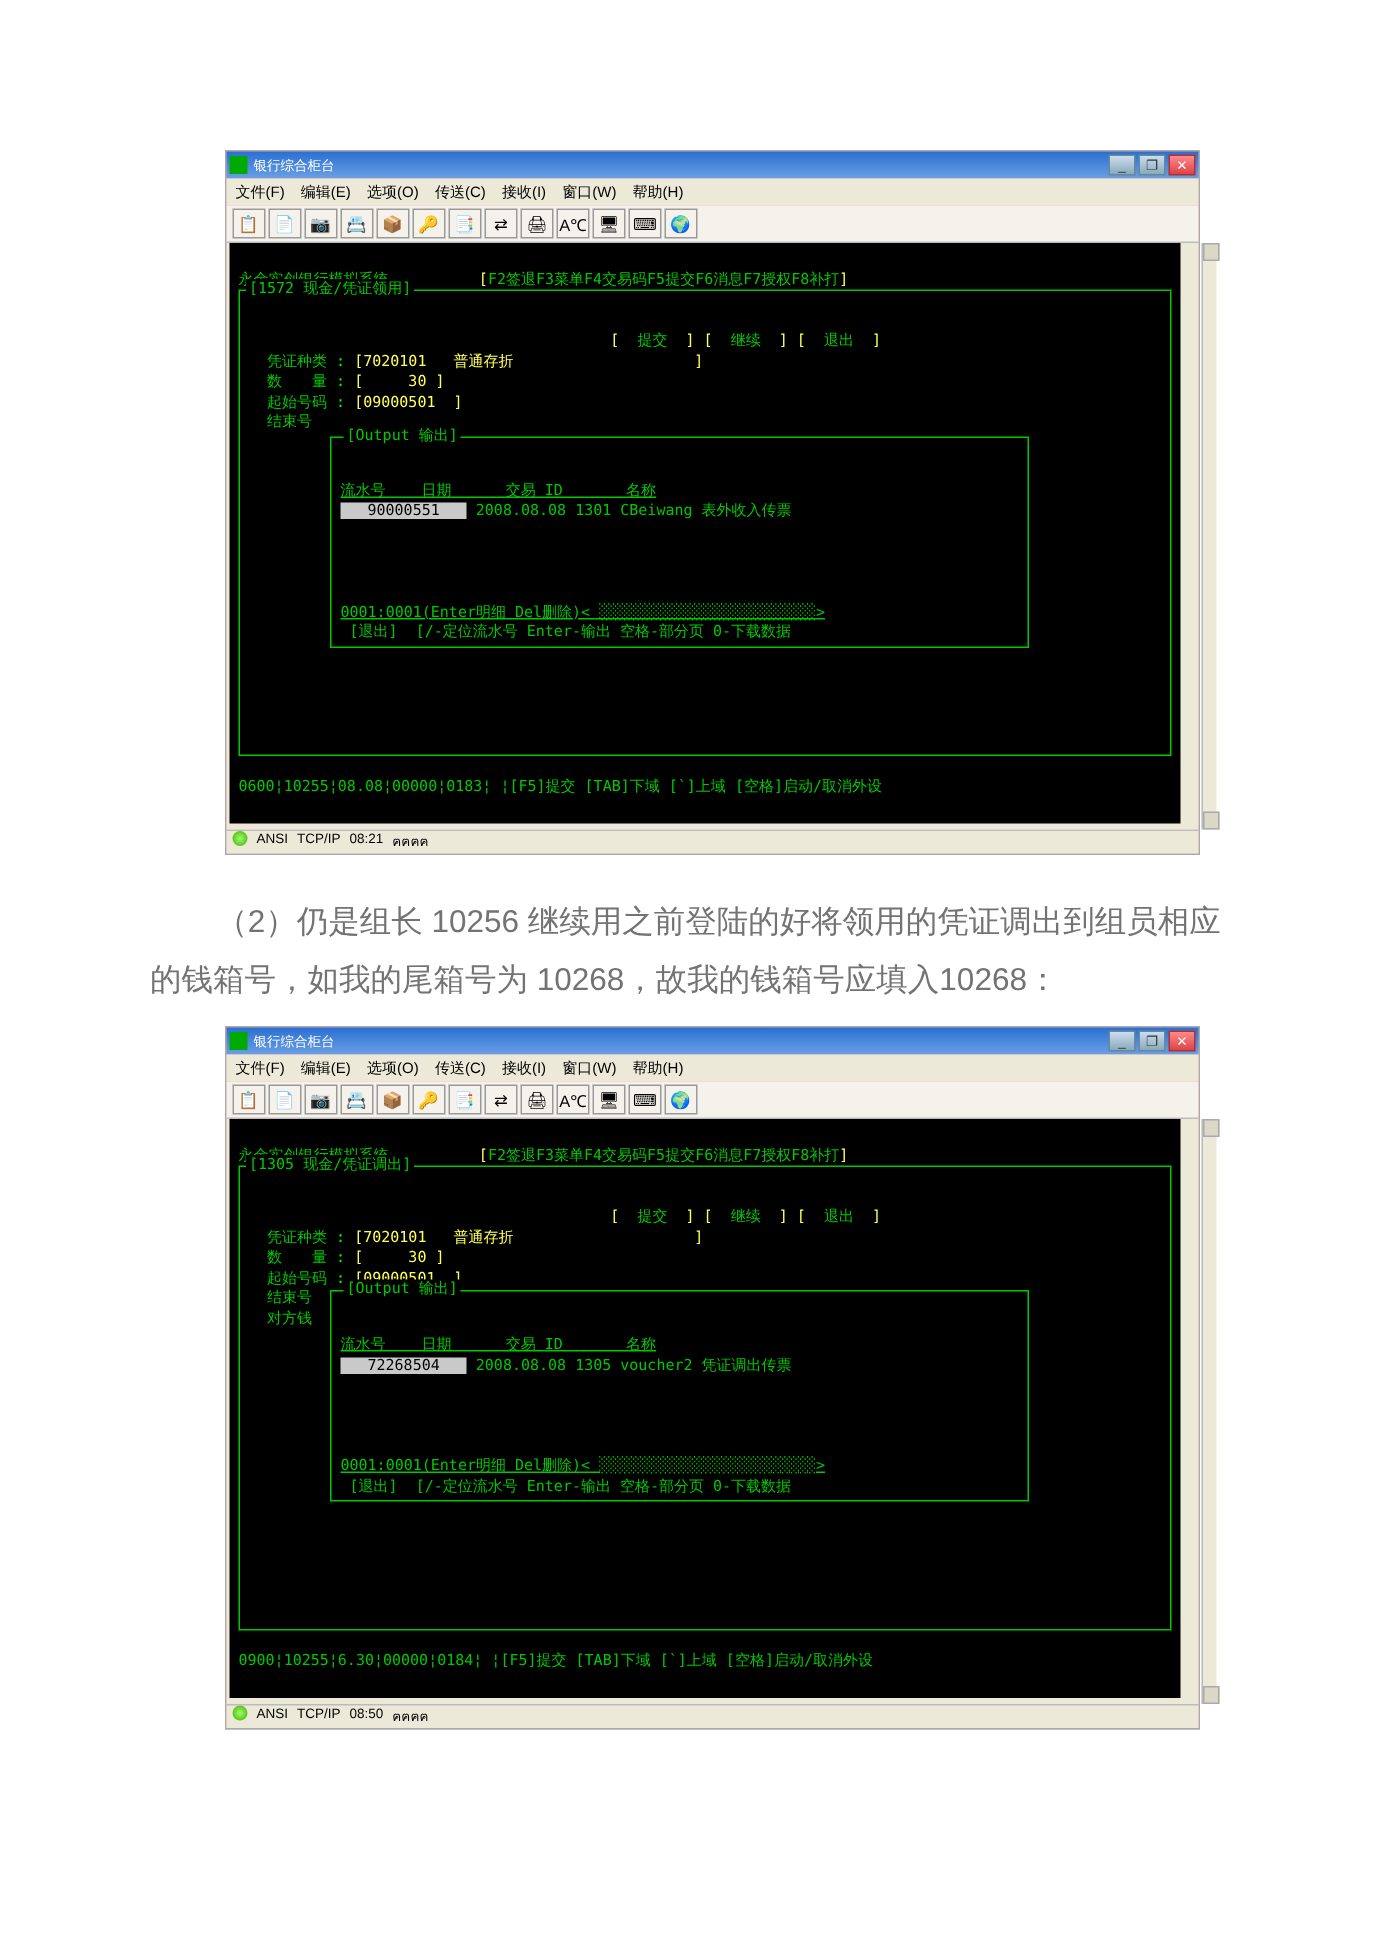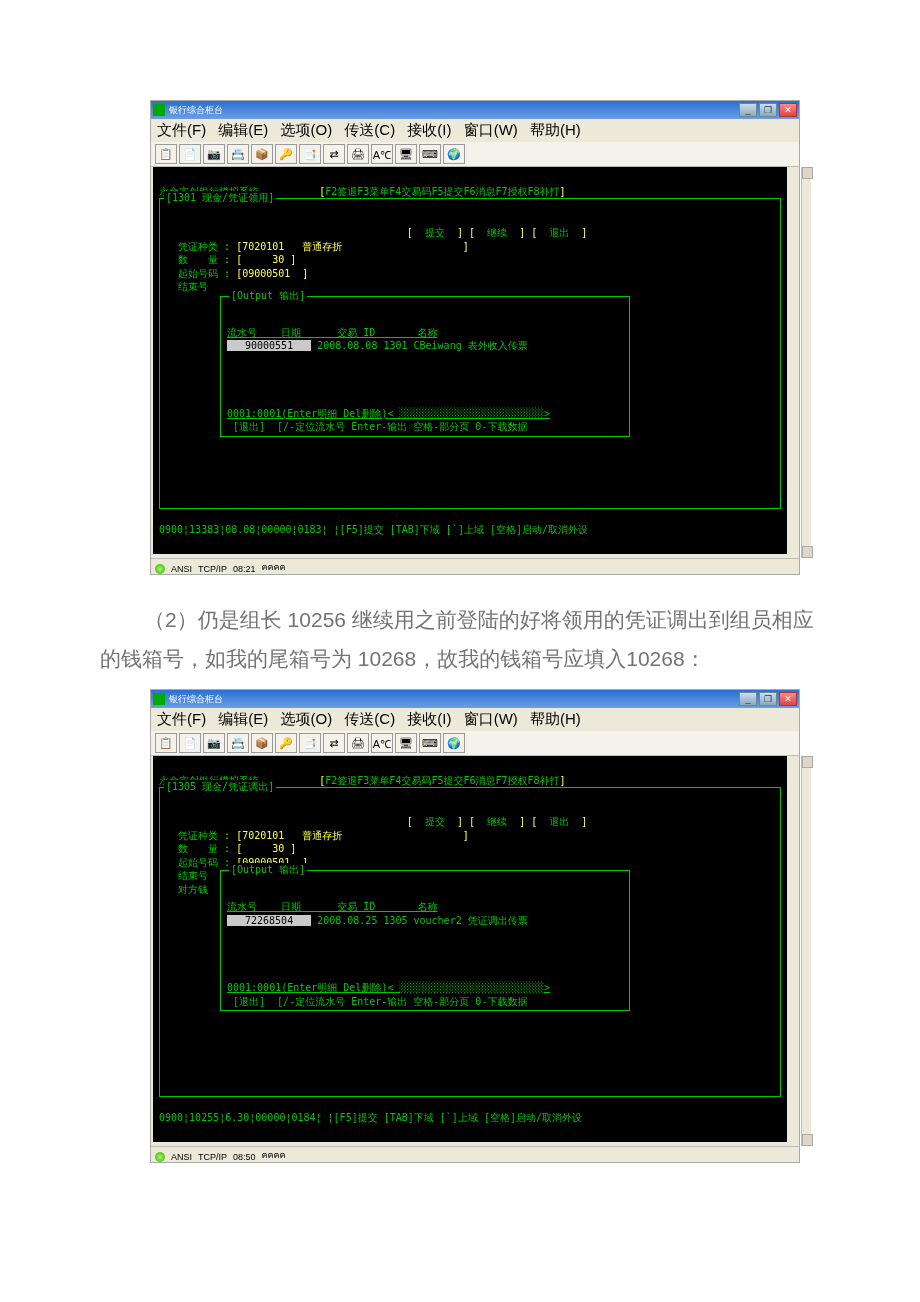--- a/index.html
+++ b/index.html
@@ -40,21 +40,21 @@
     display: flex;
     align-items: center;
     justify-content: center;
     font-size: 9px;
     color: #333;
   }
   .winbtn.close { background: linear-gradient(#f88, #d44); border-color: #a33; color:#fff;}
   .menubar {
     background: #ece9d8;
     padding: 2px 6px;
-    font-size: 15px;
+    font-size: 10px;
     color: #000;
   }
   .menubar span { margin-right: 8px; }
   .toolbar {
     background: #f4f2ea;
     padding: 2px 4px;
     display: flex;
     gap: 2px;
     border-bottom: 1px solid #bbb;
   }
@@ -87,21 +87,21 @@
   .terminal .y { color: #ffff55; }
   .terminal .inv {
     background: #c9c9c9;
     color: #000;
     padding: 0 18px;
   }
   .box {
     border: 1px solid #00c800;
     margin: 2px 0 4px 60px;
     padding: 2px 4px 2px 6px;
-    width: 410px;
+    width: 466px;
     position: relative;
   }
   .box .legend {
     position: absolute;
     top: -8px; left: 8px;
     background: #000;
     color: #00c800;
     padding: 0 2px;
   }
   .outerbox {
@@ -131,21 +131,21 @@
     height: 10px;
     background: #dcd8c8;
     border: 1px solid #aaa;
   }
   .scrollbar::before { top: 0; }
   .scrollbar::after { bottom: 0; }
   .statusbar {
     background: #ece9d8;
     height: 16px;
     display: flex;
-    align-items: flex-end;
+    align-items: flex-start;
     padding: 0 4px;
     gap: 6px;
     font-size: 9px;
     border-top: 1px solid #bbb;
   }
   .statusbar .orb {
     width: 10px; height: 10px;
     border-radius: 50%;
     background: radial-gradient(#9f6, #4a0);
   }
@@ -190,21 +190,21 @@
     <span class="tbtn">🖨</span>
     <span class="tbtn">A℃</span>
     <span class="tbtn">🖥</span>
     <span class="tbtn">⌨</span>
     <span class="tbtn">🌍</span>
   </div>
   <div class="terminal-wrap" style="position:relative">
     <div class="terminal">
 <span class="g">永金实创银行模拟系统</span>          <span class="y">[</span><span class="g">F2签退</span><span class="g">F3菜单</span><span class="g">F4交易码</span><span class="g">F5提交</span><span class="g">F6消息</span><span class="g">F7授权</span><span class="g">F8补打</span><span class="y">]</span>
 <div class="outerbox">
-<span class="olegend g">[1301 现金/凭证领用]</span>
+<span class="olegend g">[1572 现金/凭证领用]</span>
                                          <span class="y">[</span>  <span class="g">提交</span>  <span class="y">]</span> <span class="y">[</span>  <span class="g">继续</span>  <span class="y">]</span> <span class="y">[</span>  <span class="g">退出</span>  <span class="y">]</span>
    <span class="g">凭证种类</span> : <span class="y">[7020101   普通存折</span>                    <span class="y">]</span>
    <span class="g">数　　量</span> : <span class="y">[     30 ]</span>
    <span class="g">起始号码</span> : <span class="y">[09000501  ]</span>
    <span class="g">结束号</span>
 <div class="box">
 <span class="legend">[Output 输出]</span>
 <span class="g" style="text-decoration:underline">流水号    日期      交易 ID       名称</span>
 <span class="inv">90000551</span><span class="g"> 2008.08.08 1301 CBeiwang 表外收入传票</span>
 
@@ -212,21 +212,21 @@
 
 
 <span class="g" style="text-decoration:underline">0001:0001(Enter明细 Del删除)&lt; ░░░░░░░░░░░░░░░░░░░░░░░░&gt;</span>
 <span class="g"> [退出]  [/-定位流水号 Enter-输出 空格-部分页 0-下载数据</span>
 </div>
 
 
 
 
 </div>
-<span class="g">0900¦13383¦08.08¦00000¦0183¦ ¦[F5]提交 [TAB]下域 [`]上域 [空格]启动/取消外设</span>
+<span class="g">0600¦10255¦08.08¦00000¦0183¦ ¦[F5]提交 [TAB]下域 [`]上域 [空格]启动/取消外设</span>
     </div>
     <div class="scrollbar"></div>
   </div>
   <div class="statusbar">
     <span class="orb"></span>
     <span>ANSI</span>
     <span>TCP/IP</span>
     <span>08:21</span>
     <span>ฅฅฅฅ</span>
   </div>
@@ -278,21 +278,21 @@
 <span class="olegend g">[1305 现金/凭证调出]</span>
                                          <span class="y">[</span>  <span class="g">提交</span>  <span class="y">]</span> <span class="y">[</span>  <span class="g">继续</span>  <span class="y">]</span> <span class="y">[</span>  <span class="g">退出</span>  <span class="y">]</span>
    <span class="g">凭证种类</span> : <span class="y">[7020101   普通存折</span>                    <span class="y">]</span>
    <span class="g">数　　量</span> : <span class="y">[     30 ]</span>
    <span class="g">起始号码</span> : <span class="y">[09000501  ]</span>
    <span class="g">结束号</span>
    <span class="g">对方钱</span>
 <div class="box" style="margin-top:-26px">
 <span class="legend">[Output 输出]</span>
 <span class="g" style="text-decoration:underline">流水号    日期      交易 ID       名称</span>
-<span class="inv">72268504</span><span class="g"> 2008.08.25 1305 voucher2 凭证调出传票</span>
+<span class="inv">72268504</span><span class="g"> 2008.08.08 1305 voucher2 凭证调出传票</span>
 
 
 
 
 <span class="g" style="text-decoration:underline">0001:0001(Enter明细 Del删除)&lt; ░░░░░░░░░░░░░░░░░░░░░░░░&gt;</span>
 <span class="g"> [退出]  [/-定位流水号 Enter-输出 空格-部分页 0-下载数据</span>
 </div>
 
 
 

